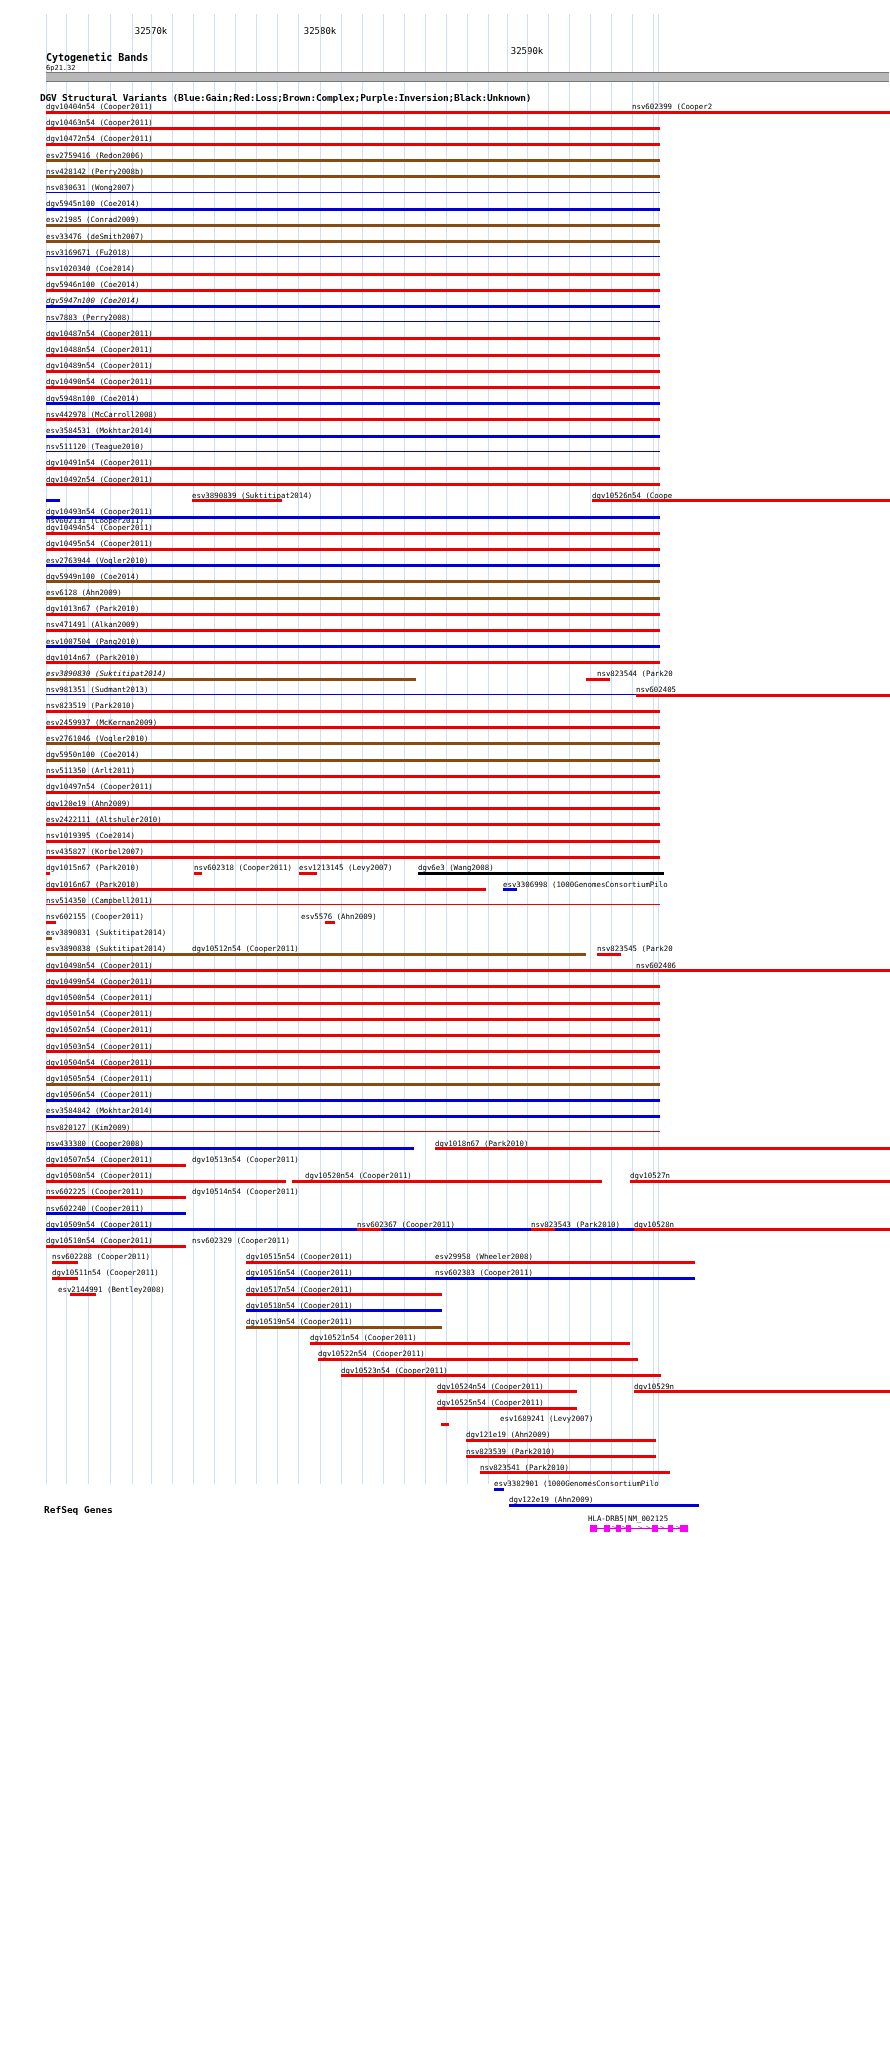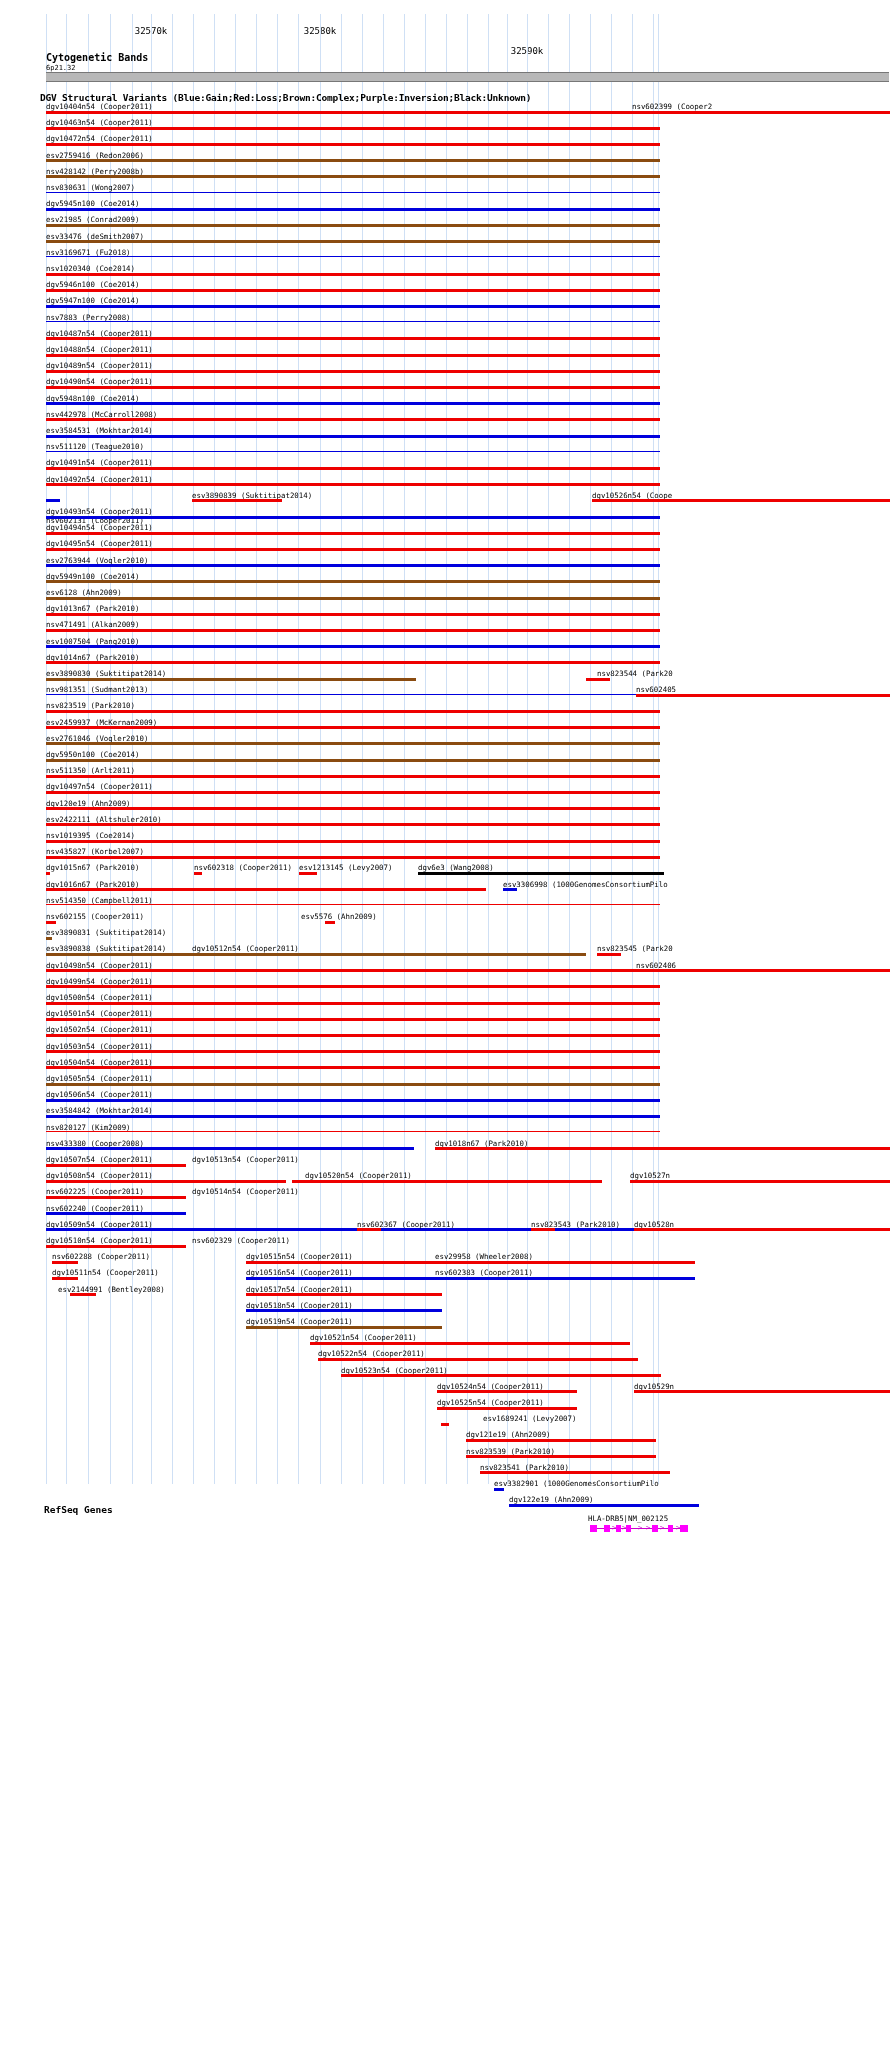--- a/index.html
+++ b/index.html
@@ -109,21 +109,21 @@
       <div class="track-lab" style="left: 46px; top: 215.4px;">esv21985 (Conrad2009)</div>
       <div class="bar brown" style="left: 46px; top: 223.9px; width: 614px;"></div>
       <div class="track-lab" style="left: 46px; top: 231.6px;">esv33476 (deSmith2007)</div>
       <div class="bar brown" style="left: 46px; top: 240.1px; width: 614px;"></div>
       <div class="track-lab" style="left: 46px; top: 247.8px;">nsv3169671 (Fu2018)</div>
       <div class="bar blue" style="left: 46px; top: 256.3px; width: 614px; height: 1px;"></div>
       <div class="track-lab" style="left: 46px; top: 264px;">nsv1020340 (Coe2014)</div>
       <div class="bar red" style="left: 46px; top: 272.5px; width: 614px;"></div>
       <div class="track-lab" style="left: 46px; top: 280.2px;">dgv5946n100 (Coe2014)</div>
       <div class="bar red" style="left: 46px; top: 288.7px; width: 614px;"></div>
-      <div class="track-lab" style="left: 46px; top: 296.4px;">dgv5947n100 (Coe2014)</div>
+      <div class="track-lab" style="left: 46px; top: 296.4px; font-style: italic;">dgv5947n100 (Coe2014)</div>
       <div class="bar blue" style="left: 46px; top: 304.9px; width: 614px;"></div>
       <div class="track-lab" style="left: 46px; top: 312.6px;">nsv7883 (Perry2008)</div>
       <div class="bar blue" style="left: 46px; top: 321.1px; width: 614px; height: 1px;"></div>
       <div class="track-lab" style="left: 46px; top: 328.8px;">dgv10487n54 (Cooper2011)</div>
       <div class="bar red" style="left: 46px; top: 337.3px; width: 614px;"></div>
       <div class="track-lab" style="left: 46px; top: 345px;">dgv10488n54 (Cooper2011)</div>
       <div class="bar red" style="left: 46px; top: 353.5px; width: 614px;"></div>
       <div class="track-lab" style="left: 46px; top: 361.2px;">dgv10489n54 (Cooper2011)</div>
       <div class="bar red" style="left: 46px; top: 369.7px; width: 614px;"></div>
       <div class="track-lab" style="left: 46px; top: 377.4px;">dgv10490n54 (Cooper2011)</div>
@@ -159,21 +159,21 @@
       <div class="track-lab" style="left: 46px; top: 588px;">esv6128 (Ahn2009)</div>
       <div class="bar brown" style="left: 46px; top: 596.5px; width: 614px;"></div>
       <div class="track-lab" style="left: 46px; top: 604.2px;">dgv1013n67 (Park2010)</div>
       <div class="bar red" style="left: 46px; top: 612.7px; width: 614px;"></div>
       <div class="track-lab" style="left: 46px; top: 620.4px;">nsv471491 (Alkan2009)</div>
       <div class="bar red" style="left: 46px; top: 628.9px; width: 614px;"></div>
       <div class="track-lab" style="left: 46px; top: 636.6px;">esv1007504 (Pang2010)</div>
       <div class="bar blue" style="left: 46px; top: 645.1px; width: 614px;"></div>
       <div class="track-lab" style="left: 46px; top: 652.8px;">dgv1014n67 (Park2010)</div>
       <div class="bar red" style="left: 46px; top: 661.3px; width: 614px;"></div>
-      <div class="track-lab" style="left: 46px; top: 669px;">esv3890830 (Suktitipat2014)</div>
+      <div class="track-lab" style="left: 46px; top: 669px; font-style: italic;">esv3890830 (Suktitipat2014)</div>
       <div class="bar brown" style="left: 46px; top: 677.5px; width: 370px;"></div>
       <div class="track-lab" style="left: 597px; top: 669px;">nsv823544 (Park20</div>
       <div class="bar red" style="left: 586px; top: 677.5px; width: 24px;"></div>
       <div class="track-lab" style="left: 46px; top: 685.2px;">nsv981351 (Sudmant2013)</div>
       <div class="bar blue" style="left: 46px; top: 693.7px; width: 614px; height: 1px;"></div>
       <div class="track-lab" style="left: 636px; top: 685.2px;">nsv602405</div>
       <div class="track-lab" style="left: 0px; top: 685.2px;"></div>
       <div class="bar red" style="left: 636px; top: 693.7px; width: 254px;"></div>
       <div class="track-lab" style="left: 46px; top: 701.4px;">nsv823519 (Park2010)</div>
       <div class="bar red" style="left: 46px; top: 709.9px; width: 614px;"></div>
@@ -298,21 +298,21 @@
       <div class="track-lab" style="left: 318px; top: 1349.4px;">dgv10522n54 (Cooper2011)</div>
       <div class="bar red" style="left: 318px; top: 1357.9px; width: 320px;"></div>
       <div class="track-lab" style="left: 341px; top: 1365.6px;">dgv10523n54 (Cooper2011)</div>
       <div class="bar red" style="left: 341px; top: 1374.1px; width: 320px;"></div>
       <div class="track-lab" style="left: 437px; top: 1381.8px;">dgv10524n54 (Cooper2011)</div>
       <div class="bar red" style="left: 437px; top: 1390.3px; width: 140px;"></div>
       <div class="track-lab" style="left: 634px; top: 1381.8px;">dgv10529n</div>
       <div class="bar red" style="left: 634px; top: 1390.3px; width: 256px;"></div>
       <div class="track-lab" style="left: 437px; top: 1398px;">dgv10525n54 (Cooper2011)</div>
       <div class="bar red" style="left: 437px; top: 1406.5px; width: 140px;"></div>
-      <div class="track-lab" style="left: 439px; top: 1414.2px; padding-left: 44px;">esv1689241 (Levy2007)</div>
+      <div class="track-lab" style="left: 456px; top: 1414.2px; padding-left: 44px;">esv1689241 (Levy2007)</div>
       <div class="bar red" style="left: 441px; top: 1422.7px; width: 8px;"></div>
       <div class="track-lab" style="left: 466px; top: 1430.4px;">dgv121e19 (Ahn2009)</div>
       <div class="bar red" style="left: 466px; top: 1438.9px; width: 190px;"></div>
       <div class="track-lab" style="left: 466px; top: 1446.6px;">nsv823539 (Park2010)</div>
       <div class="bar red" style="left: 466px; top: 1455.1px; width: 190px;"></div>
       <div class="track-lab" style="left: 480px; top: 1462.8px;">nsv823541 (Park2010)</div>
       <div class="bar red" style="left: 480px; top: 1471.3px; width: 190px;"></div>
       <div class="track-lab" style="left: 494px; top: 1479px;">esv3382901 (1000GenomesConsortiumPilo</div>
       <div class="bar blue" style="left: 494px; top: 1487.5px; width: 10px;"></div>
       <div class="track-lab" style="left: 509px; top: 1495.2px;">dgv122e19 (Ahn2009)</div>

